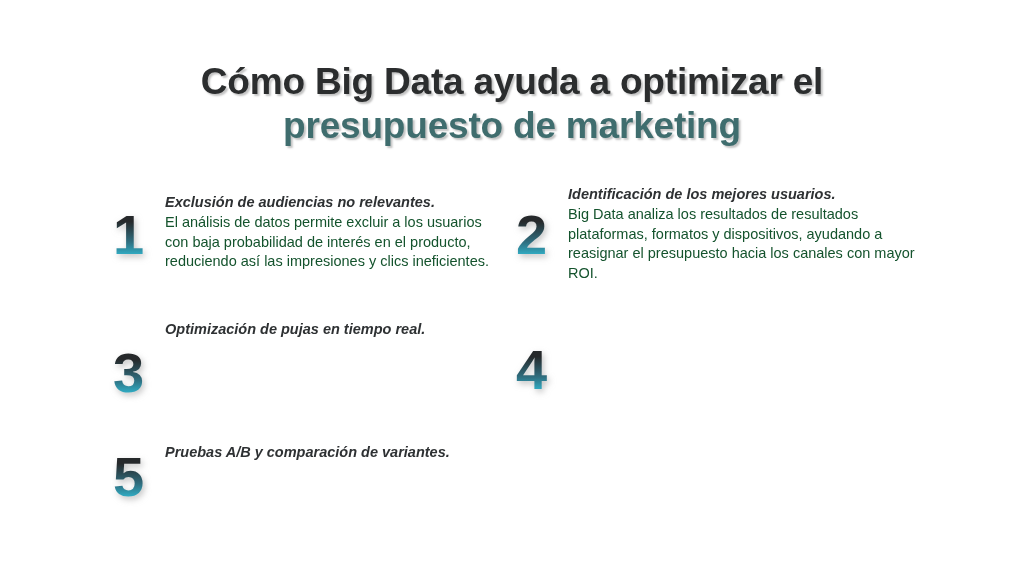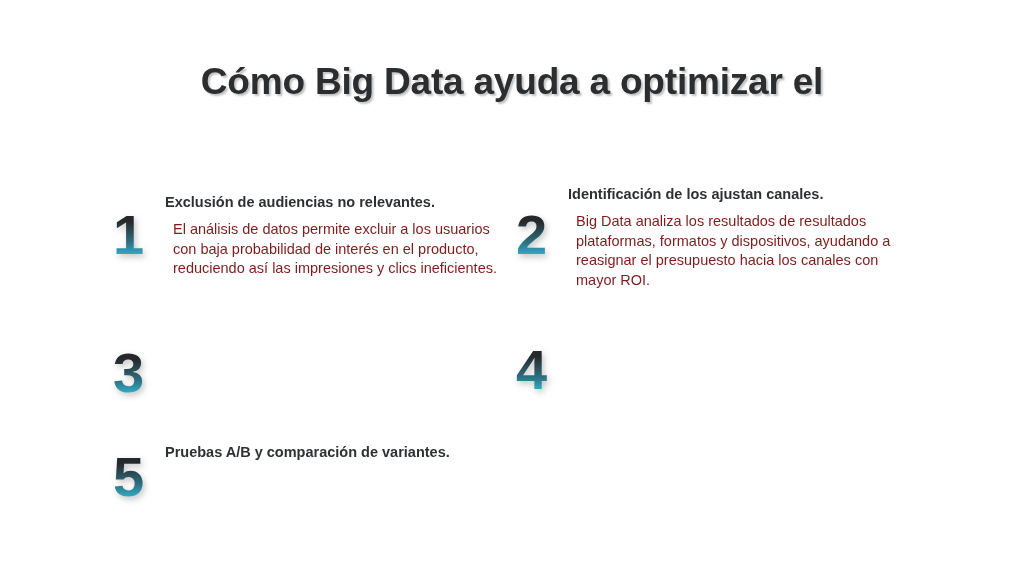--- a/index.html
+++ b/index.html
@@ -100,58 +100,61 @@
     flex: 1 1 auto;
     padding-left: 6px;
   }
 
   .item-head {
     font-size: 14.5px;
     font-weight: bold;
     line-height: 19px;
     color: #2e3133;
     margin: 0 0 1px 0;
+    font-style: italic;
   }
   .item-text {
     font-size: 14.5px;
     line-height: 19.5px;
-    color: #7f1d1d;
-    margin: 8px;
+    color: #14532d;
+    margin: 0;
   }
 </style>
 </head>
 <body>
 
 <div class="slide">
 
   <div class="title-block">
     <span class="title-line title-line-1">Cómo Big Data ayuda a optimizar el</span>
+    <span class="title-line title-line-2">presupuesto de marketing</span>
   </div>
 
   <div class="items">
 
     <div class="item item-1">
       <div class="num num-1">1</div>
       <div class="body-col">
         <p class="item-head">Exclusión de audiencias no relevantes.</p>
         <p class="item-text">El análisis de datos permite excluir a los usuarios con baja probabilidad de interés en el producto, reduciendo así las impresiones y clics ineficientes.</p>
       </div>
     </div>
 
     <div class="item item-2">
       <div class="num num-2">2</div>
       <div class="body-col">
-        <p class="item-head">Identificación de los ajustan canales.</p>
+        <p class="item-head">Identificación de los mejores usuarios.</p>
         <p class="item-text">Big Data analiza los resultados de resultados plataformas, formatos y dispositivos, ayudando a reasignar el presupuesto hacia los canales con mayor ROI.</p>
       </div>
     </div>
 
     <div class="item item-3">
       <div class="num num-3">3</div>
       <div class="body-col">
+        <p class="item-head">Optimización de pujas en tiempo real.</p>
       </div>
     </div>
 
     <div class="item item-4">
       <div class="num num-4">4</div>
     </div>
 
     <div class="item item-5">
       <div class="num num-5">5</div>
       <div class="body-col">

